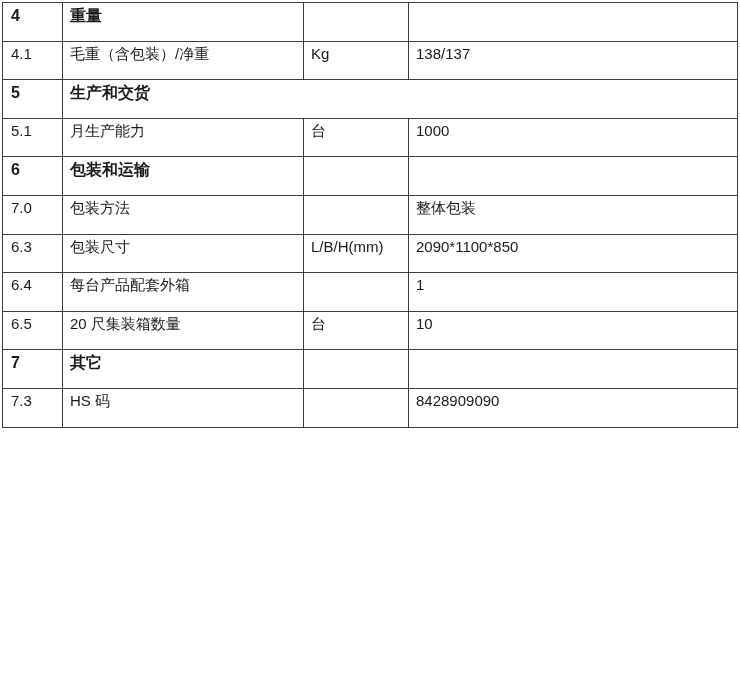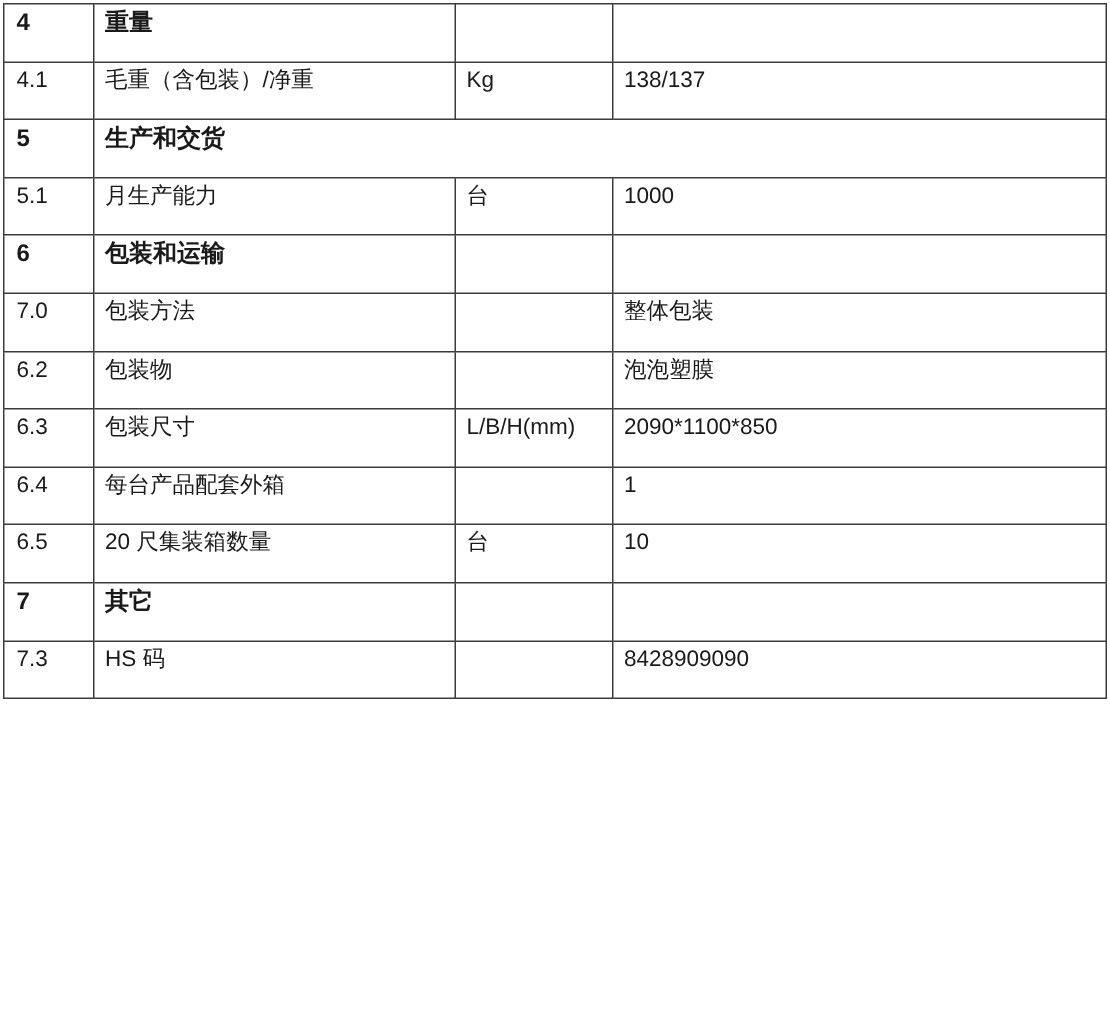--- a/index.html
+++ b/index.html
@@ -84,26 +84,20 @@
     <td class="c-unit"></td>
     <td class="c-val"></td>
   </tr>
         <tr class="data-row">
     <td class="c-no">7.0</td>
     <td class="c-item">包装方法</td>
     <td class="c-unit"></td>
     <td class="c-val">整体包装</td>
   </tr>
         <tr class="data-row">
-    <td class="c-no">6.2</td>
-    <td class="c-item">包装物</td>
-    <td class="c-unit"></td>
-    <td class="c-val">泡泡塑膜</td>
-  </tr>
-        <tr class="data-row">
     <td class="c-no">6.3</td>
     <td class="c-item">包装尺寸</td>
     <td class="c-unit latin-val">L/B/H(mm)</td>
     <td class="c-val latin-val">2090*1100*850</td>
   </tr>
         <tr class="data-row">
     <td class="c-no">6.4</td>
     <td class="c-item">每台产品配套外箱</td>
     <td class="c-unit"></td>
     <td class="c-val latin-val">1</td>

